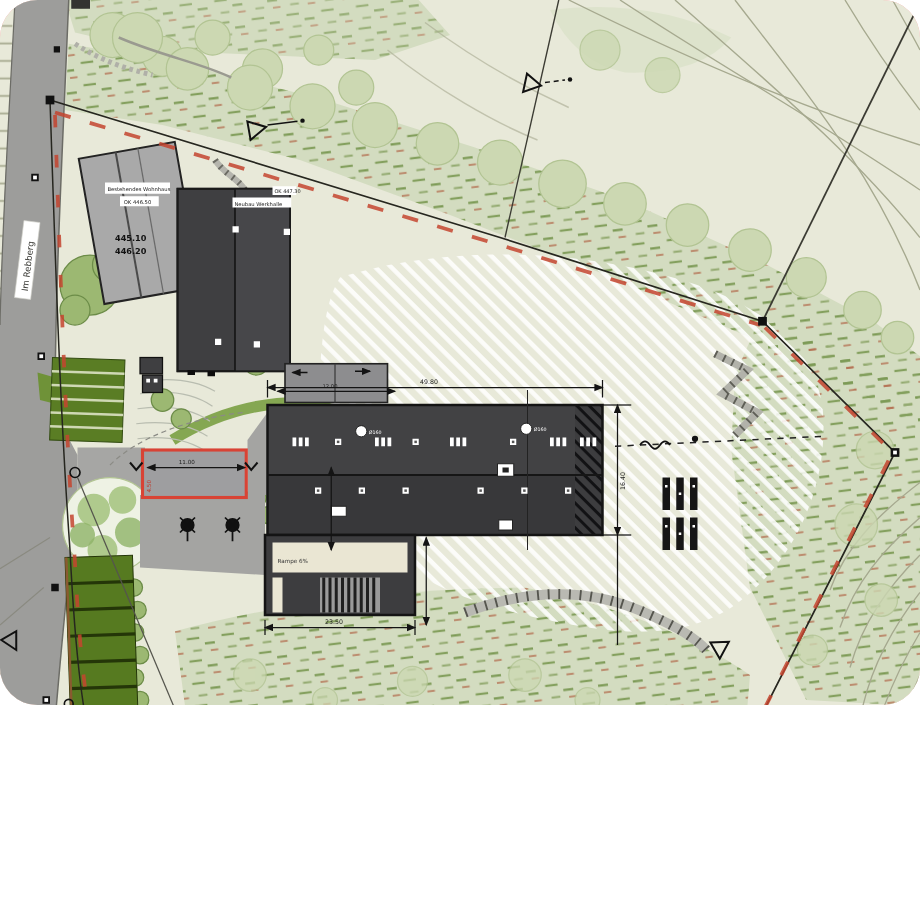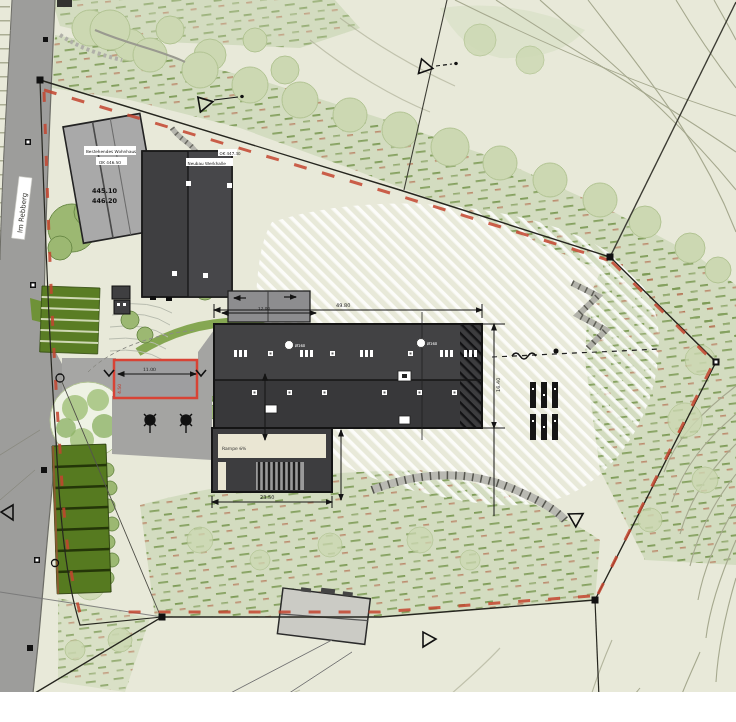--- a/index.html
+++ b/index.html
@@ -1,17 +1,17 @@
 <!DOCTYPE html>
 <html><head>
 <meta charset="utf-8">
 <style>
   html,body{margin:0;padding:0;background:#ffffff;}
-  #stage{position:relative;width:736px;height:692px;overflow:hidden;background:#fca5a5;
-         font-family:"DejaVu Sans", sans-serif;}
+  #stage{position:relative;width:736px;height:564px;overflow:hidden;background:#fca5a5;
+         font-family:"DejaVu Sans", sans-serif;border-radius:30px;}
   svg{display:block}
   text{font-family:"DejaVu Sans", sans-serif;}
 </style>
 </head>
 <body>
 
 <div id="stage">
 <svg viewBox="0 0 736 722" width="736" height="722">
 <defs>
   <pattern id="tuft" width="28" height="18" patternUnits="userSpaceOnUse" patternTransform="rotate(-7)">

